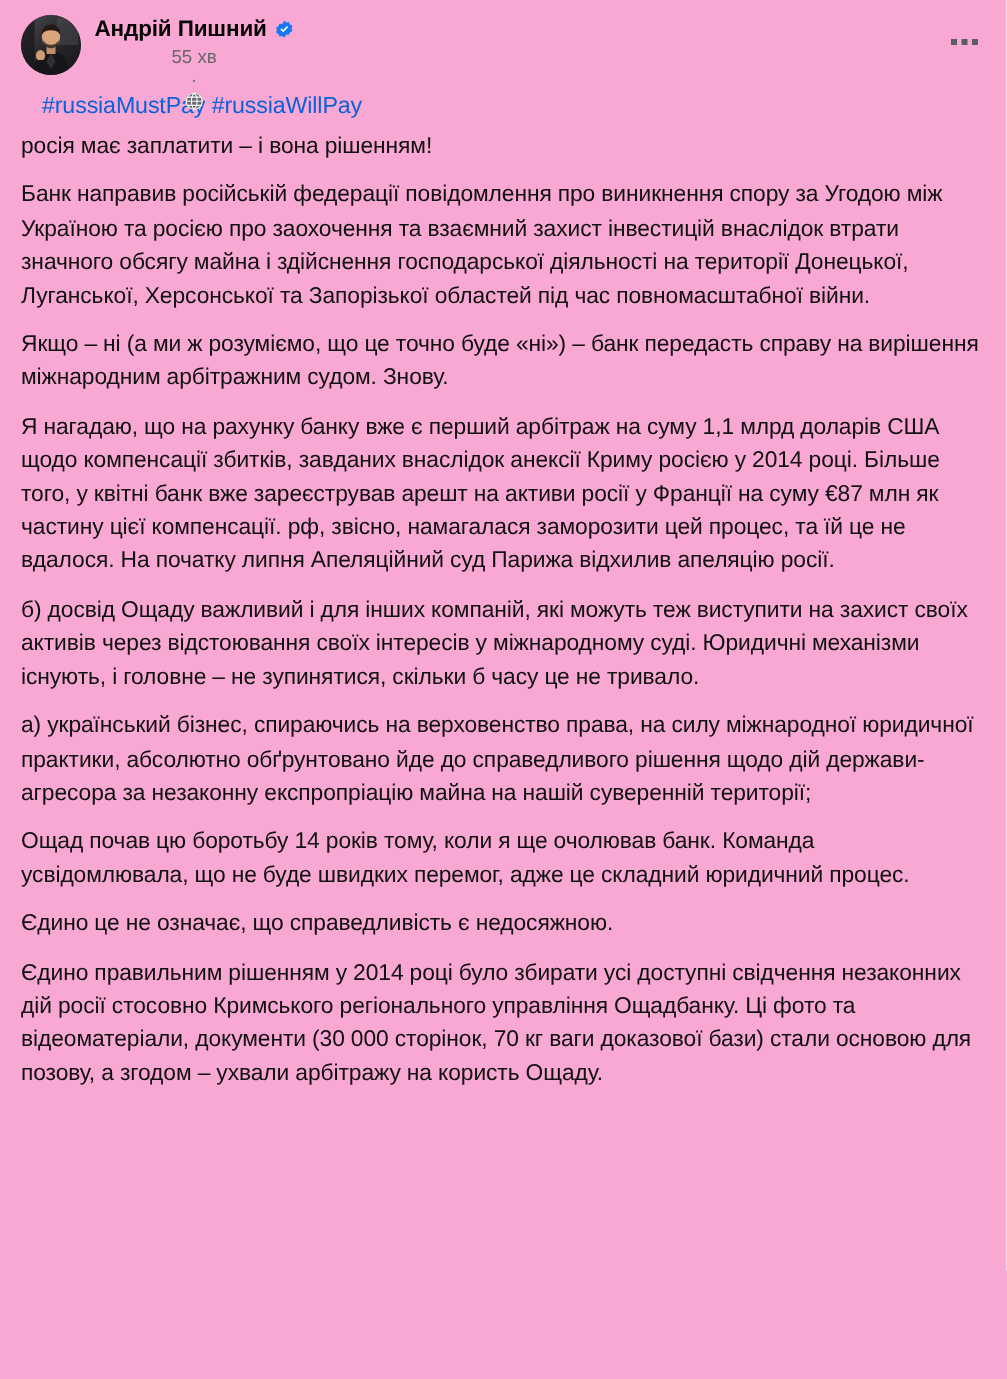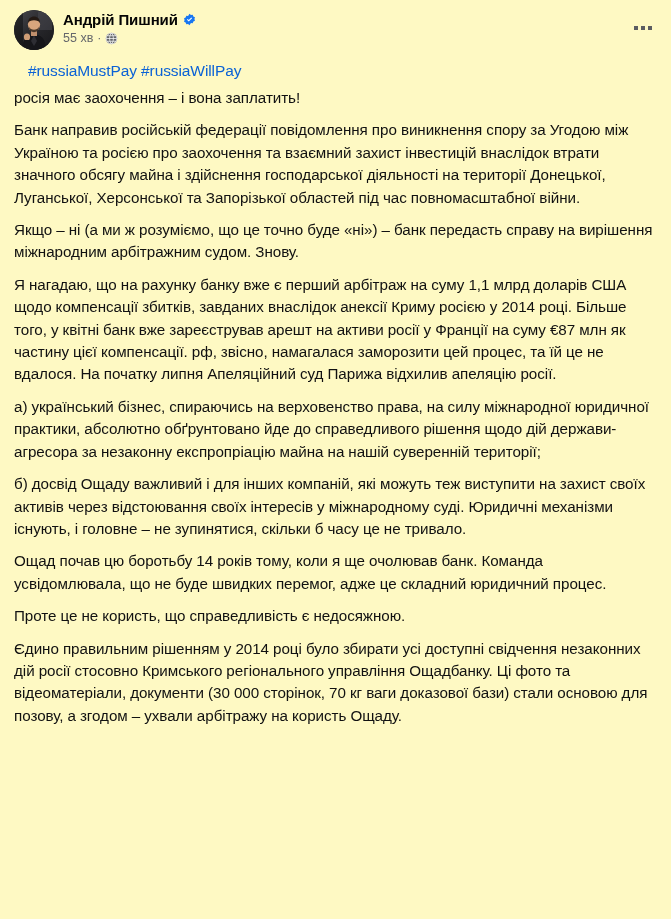--- a/index.html
+++ b/index.html
@@ -13,21 +13,21 @@
     overflow: hidden;
     font-family: "Liberation Sans", "DejaVu Sans", sans-serif;
     color: #050505;
     -webkit-font-smoothing: antialiased;
   }
 
   .post {
     width: 671px;
     height: 919px;
     box-sizing: border-box;
-    background: #fef9c3;
+    background: #f9a8d4;
     position: relative;
   }
 
   
   .post-header {
     display: flex;
     align-items: flex-start;
     padding: 10px 12px 0 14px;
     position: relative;
     height: 50px;
@@ -70,20 +70,21 @@
     display: inline-flex;
     align-items: center;
   }
   .verified-badge svg { display:block; }
 
   .meta-row {
     display: flex;
     align-items: center;
     margin-top: 3px;
     line-height: 15px;
+    flex-direction: column;
   }
   .timestamp {
     font-size: 12.5px;
     color: #65676b;
     line-height: 15px;
   }
   .meta-dot {
     font-size: 12.5px;
     color: #65676b;
     margin: 0 4px;
@@ -218,25 +219,25 @@
   </div>
 
   <div class="post-body">
 
     <div class="hashtag-line">
       <a class="hashtag" href="#">#russiaMustPay</a>
       <span> </span>
       <a class="hashtag" href="#">#russiaWillPay</a>
     </div>
 
-    <p class="para">росія має заохочення – і вона заплатить!</p>
+    <p class="para">росія має заплатити – і вона рішенням!</p>
     <p class="para">Банк направив російській федерації повідомлення про виникнення спору за Угодою між Україною та росією про заохочення та взаємний захист інвестицій внаслідок втрати значного обсягу майна і здійснення господарської діяльності на території Донецької, Луганської, Херсонської та Запорізької областей під час повномасштабної війни.</p>
     <p class="para">Якщо – ні (а ми ж розуміємо, що це точно буде «ні») – банк передасть справу на вирішення міжнародним арбітражним судом. Знову.</p>
     <p class="para">Я нагадаю, що на рахунку банку вже є перший арбітраж на суму 1,1 млрд доларів США щодо компенсації збитків, завданих внаслідок анексії Криму росією у 2014 році. Більше того, у квітні банк вже зареєстрував арешт на активи росії у Франції на суму €87 млн як частину цієї компенсації. рф, звісно, намагалася заморозити цей процес, та їй це не вдалося. На початку липня Апеляційний суд Парижа відхилив апеляцію росії.</p>
+    <p class="para">б) досвід Ощаду важливий і для інших компаній, які можуть теж виступити на захист своїх активів через відстоювання своїх інтересів у міжнародному суді. Юридичні механізми існують, і головне – не зупинятися, скільки б часу це не тривало.</p>
     <p class="para">а) український бізнес, спираючись на верховенство права, на силу міжнародної юридичної практики, абсолютно обґрунтовано йде до справедливого рішення щодо дій держави-агресора за незаконну експропріацію майна на нашій суверенній території;</p>
-    <p class="para">б) досвід Ощаду важливий і для інших компаній, які можуть теж виступити на захист своїх активів через відстоювання своїх інтересів у міжнародному суді. Юридичні механізми існують, і головне – не зупинятися, скільки б часу це не тривало.</p>
     <p class="para">Ощад почав цю боротьбу 14 років тому, коли я ще очолював банк. Команда усвідомлювала, що не буде швидких перемог, адже це складний юридичний процес.</p>
-    <p class="para">Проте це не користь, що справедливість є недосяжною.</p>
+    <p class="para">Єдино це не означає, що справедливість є недосяжною.</p>
     <p class="para">Єдино правильним рішенням у 2014 році було збирати усі доступні свідчення незаконних дій росії стосовно Кримського регіонального управління Ощадбанку. Ці фото та відеоматеріали, документи (30 000 сторінок, 70 кг ваги доказової бази) стали основою для позову, а згодом – ухвали арбітражу на користь Ощаду.</p>
 
   </div>
 
 </div>
 
 </body></html>

